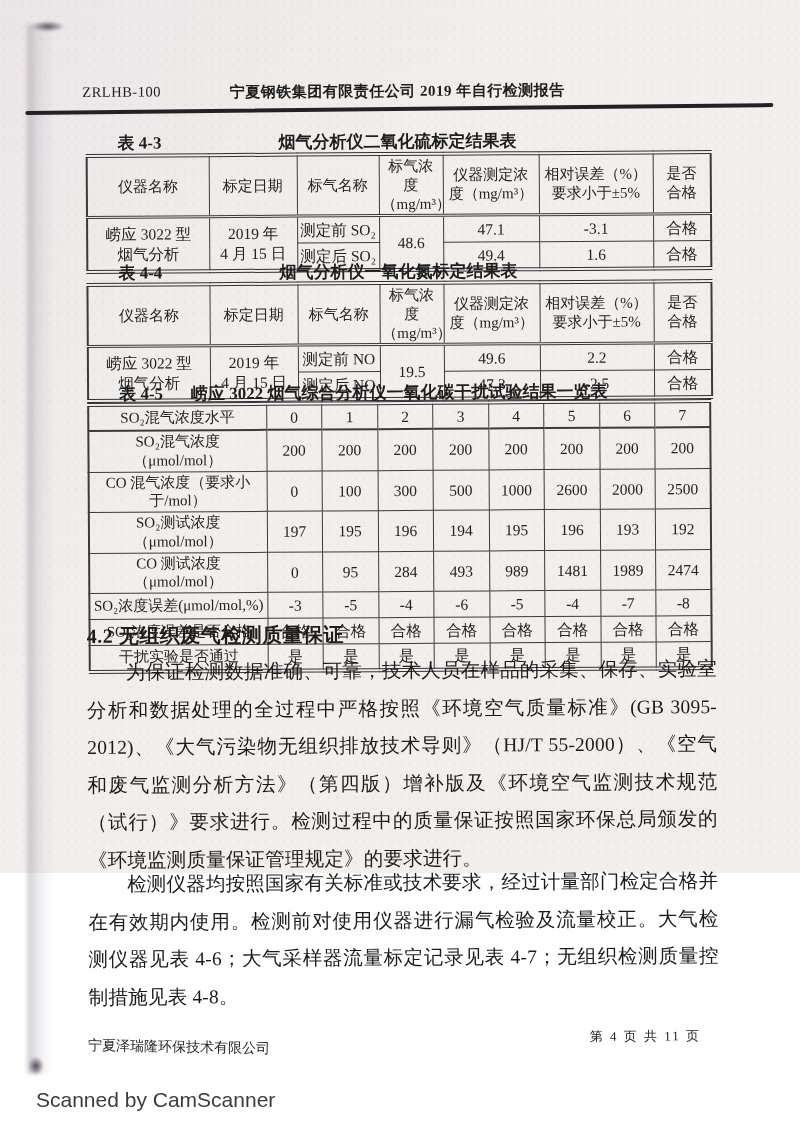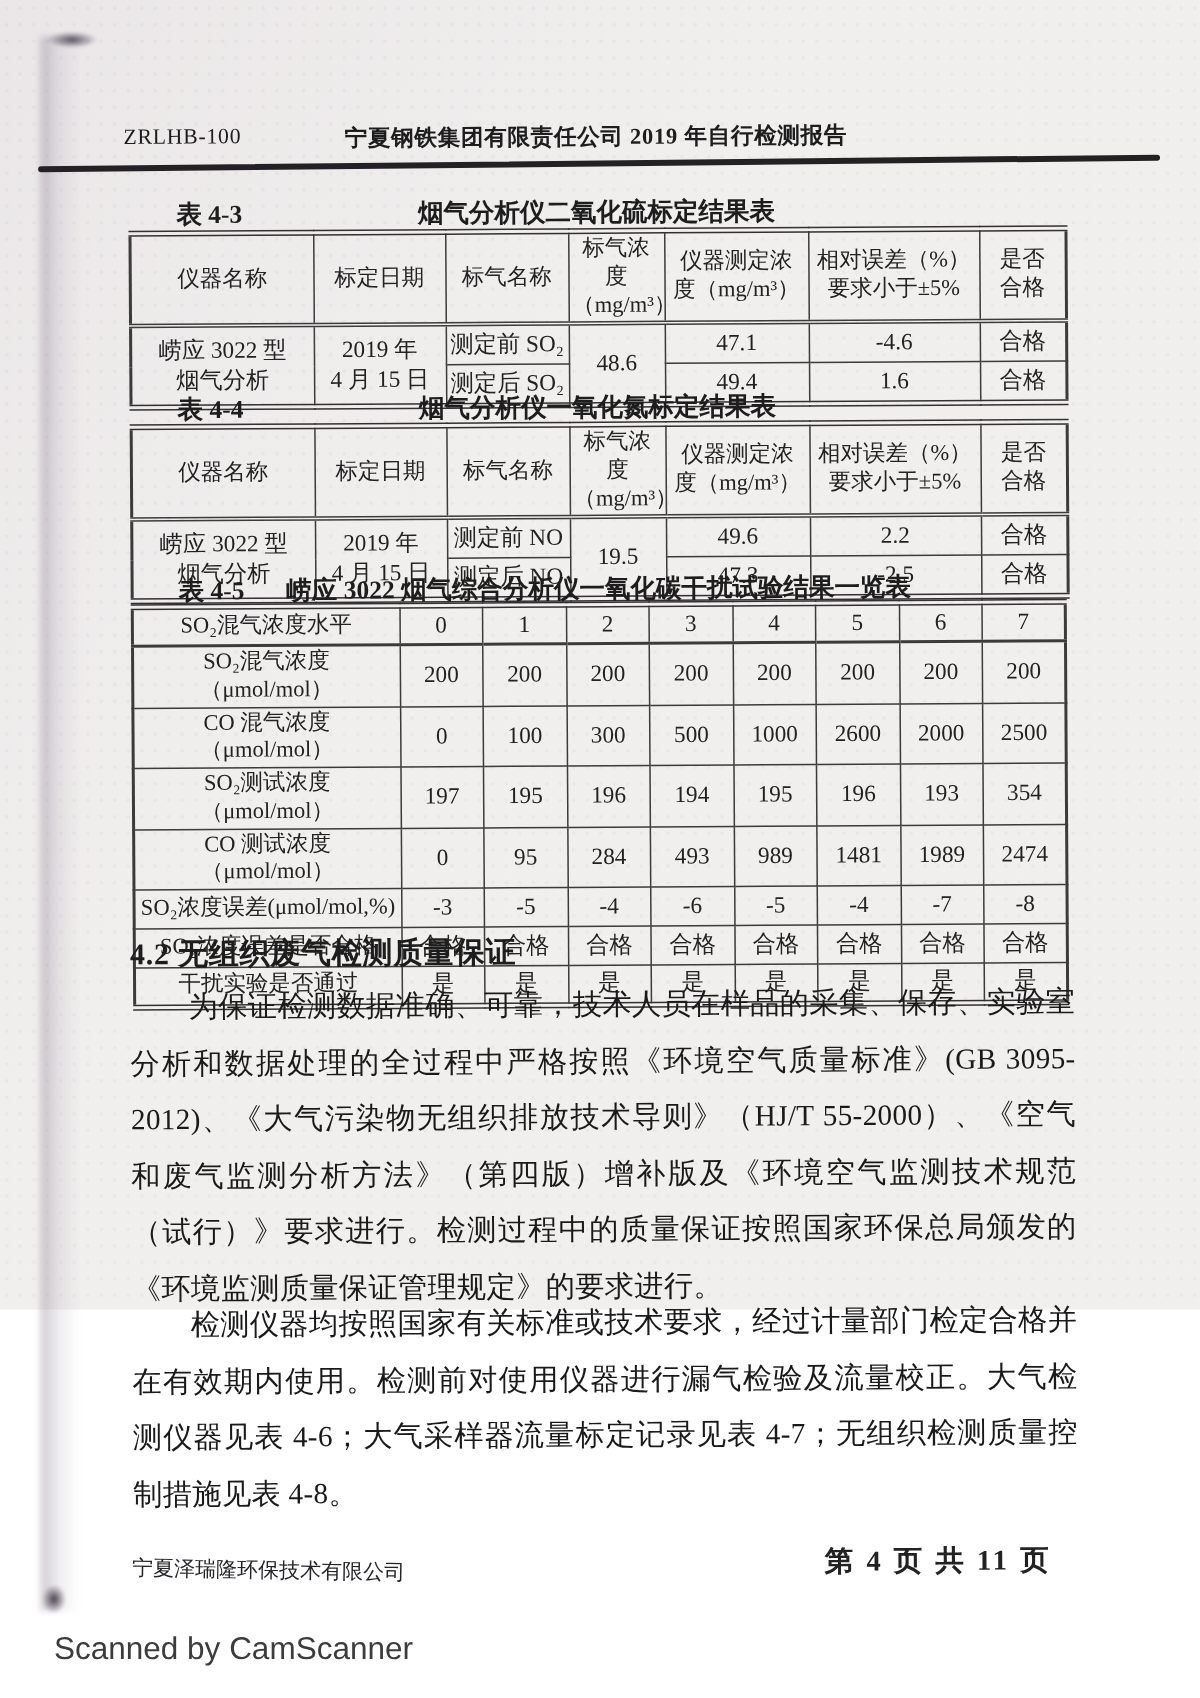--- a/index.html
+++ b/index.html
@@ -76,21 +76,21 @@
   
   .sec-heading { position: absolute; left: 86px; top: 621px; font-size: 20px; font-weight: 700; letter-spacing: 0.5px; }
   .para { position: absolute; left: 86px; width: 630px; font-size: 19.5px; line-height: 37.6px;
     text-align: justify; text-indent: 2em; color: #1a1a1a; letter-spacing: 0.2px; }
   #para1 { top: 652px; }
   #para2 { top: 864px; }
 
   
   .footer-company { position: absolute; left: 85px; top: 1037px; font-size: 14px;
     transform: rotate(1.3deg); color: #262428; }
-  .footer-page { position: absolute; right: 102px; top: 1029px; font-size: 19px; letter-spacing: 2px; color: #222; font-weight: bold; }
+  .footer-page { position: absolute; right: 102px; top: 1029px; font-size: 13px; letter-spacing: 2px; color: #222; }
 
   
   .cam-strip { position: absolute; left: 0; top: 1078px; width: 800px; height: 54px; background: #ffffff; margin-left: 28px; }
   .cam-text { position: absolute; left: 8px; top: 10px; font-family: "Liberation Sans", "DejaVu Sans", sans-serif;
     font-size: 21px; color: #3c3c3c; }
 </style>
 </head>
 <body>
 
 <div class="scan-sheet">
@@ -134,21 +134,21 @@
 合格</th>
       </tr>
       <tr>
         <td rowspan="2" class="pre">崂应 3022 型
 烟气分析</td>
         <td rowspan="2" class="pre">2019 年
 4 月 15 日</td>
         <td>测定前 SO₂</td>
         <td rowspan="2">48.6</td>
         <td>47.1</td>
-        <td>-4.6</td>
+        <td>-3.1</td>
         <td>合格</td>
       </tr>
       <tr>
         <td>测定后 SO₂</td>
         <td>49.4</td>
         <td>1.6</td>
         <td>合格</td>
       </tr>
     </tbody>
       </table>
@@ -228,40 +228,40 @@
         <td>200</td>
         <td>200</td>
         <td>200</td>
         <td>200</td>
         <td>200</td>
         <td>200</td>
         <td>200</td>
         <td>200</td>
       </tr>
       <tr>
-        <td class="rowlabel">CO 混气浓度（μmol/mol）</td>
+        <td class="rowlabel">CO 混气浓度（要求小于/mol）</td>
         <td>0</td>
         <td>100</td>
         <td>300</td>
         <td>500</td>
         <td>1000</td>
         <td>2600</td>
         <td>2000</td>
         <td>2500</td>
       </tr>
       <tr>
         <td class="rowlabel">SO₂测试浓度（μmol/mol）</td>
         <td>197</td>
         <td>195</td>
         <td>196</td>
         <td>194</td>
         <td>195</td>
         <td>196</td>
         <td>193</td>
-        <td>354</td>
+        <td>192</td>
       </tr>
       <tr>
         <td class="rowlabel">CO 测试浓度（μmol/mol）</td>
         <td>0</td>
         <td>95</td>
         <td>284</td>
         <td>493</td>
         <td>989</td>
         <td>1481</td>
         <td>1989</td>

